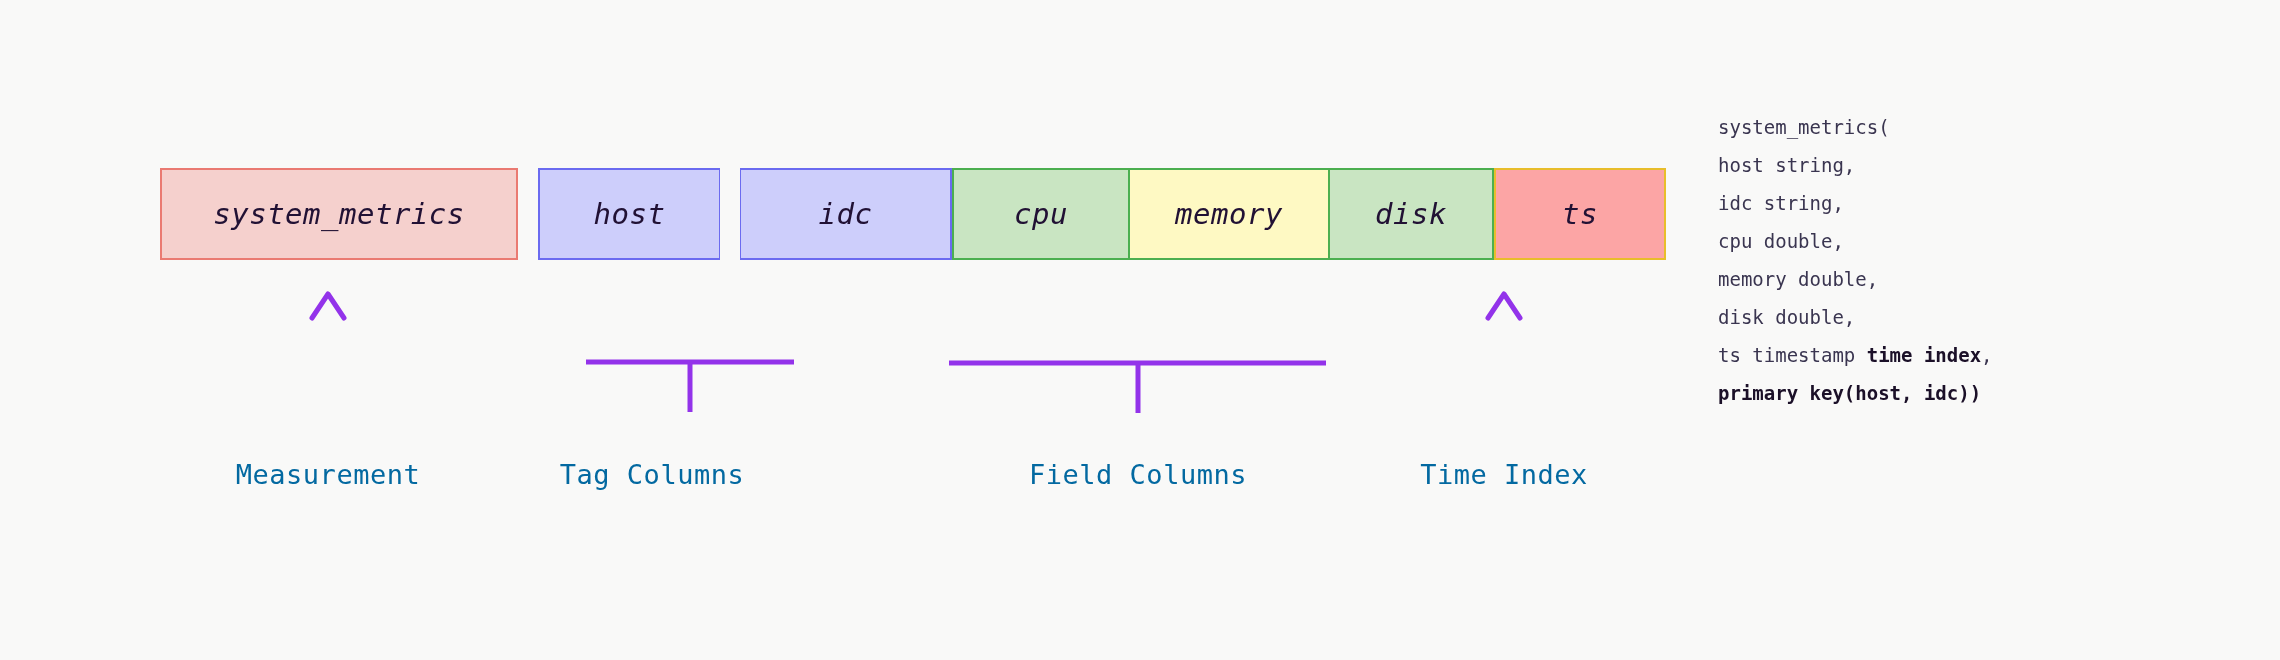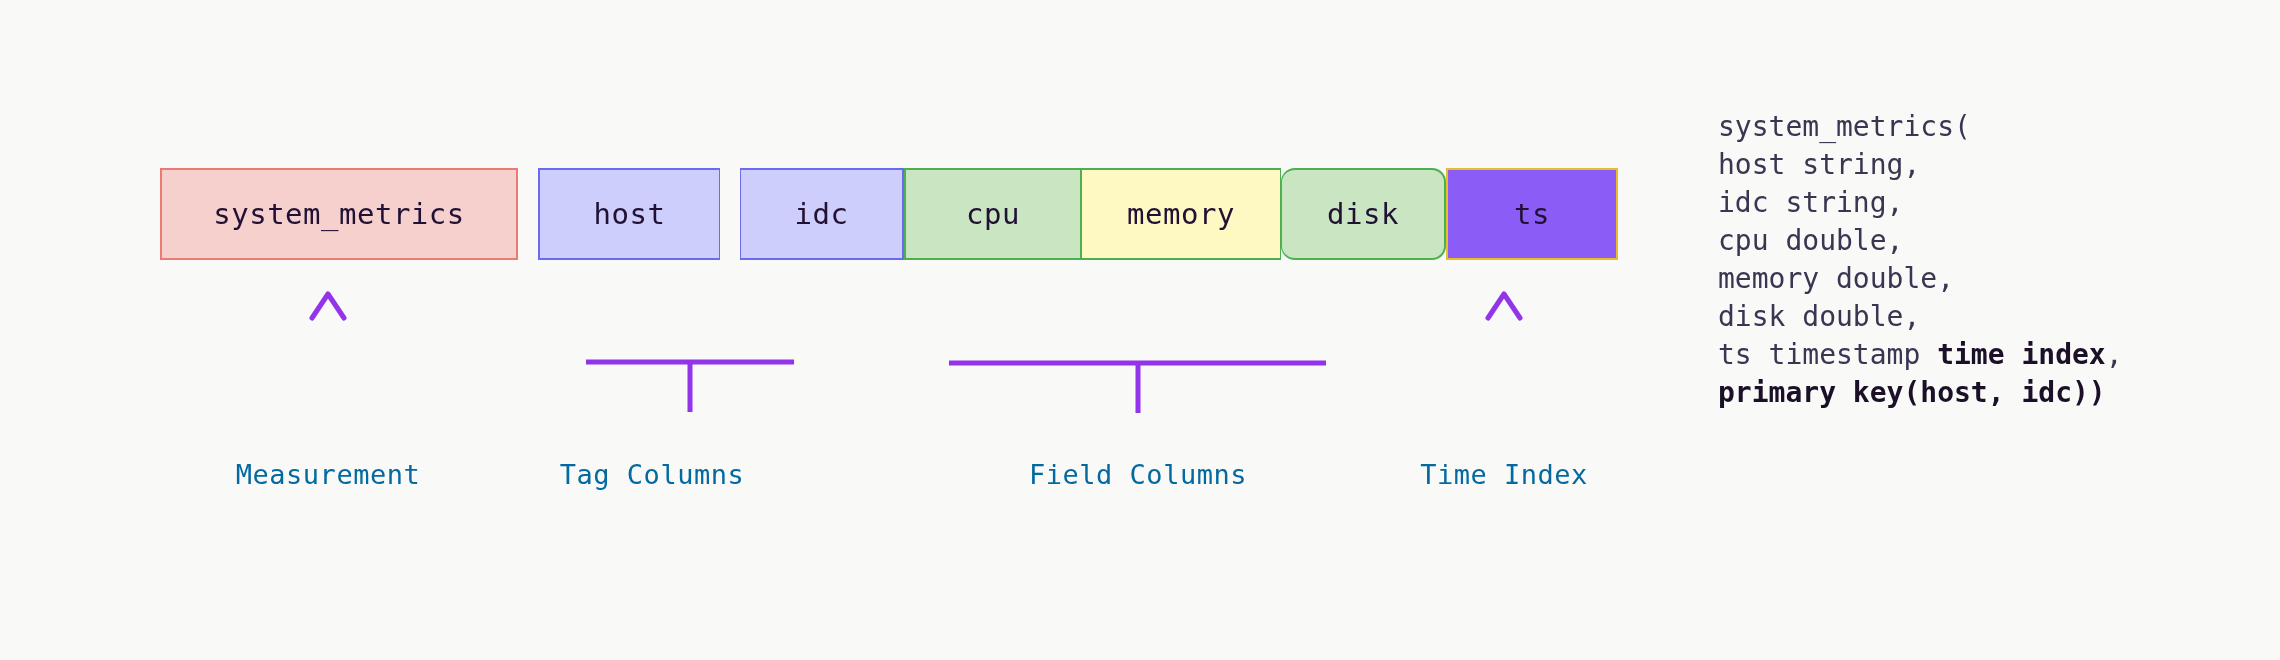--- a/index.html
+++ b/index.html
@@ -37,31 +37,31 @@
 
   
   .grp-measurement .cell { background: #f5d0cd; border-color: #ea7a72; }
   .grp-tag         .cell { background: #cdcefb; border-color: #6b6bf0; margin-left: 20px; }
   .grp-field       .cell { background: #c9e5c2; border-color: #4caf50; }
   .grp-time        .cell { background: #f2e5b5; border-color: #e8bd2b; }
 
   .group { display: flex; align-items: stretch; }
 
   
-  .group .cell { border-width: 2px 1px 2px 1px; }
+  .group .cell { border-width: 2px 1px 2px 1px; font-style: italic; }
   .group .cell:first-child { border-left-width: 2px; }
   .group .cell:last-child  { border-right-width: 2px; }
 
   
   .w-measurement { width: 358px; }
   .w-host   { width: 182px; }
-  .w-idc    { width: 164px; }
+  .w-idc    { width: 212px; }
   .w-cpu    { width: 177px; }
   .w-memory { width: 200px; }
-  .w-disk   { width: 165px; border-radius: 14px; }
+  .w-disk   { width: 165px; }
   .w-ts     { width: 172px; }
 
   
   #annotations {
     position: absolute;
     left: 0; top: 0;
     width: 2280px; height: 660px;
     pointer-events: none;
   }
 
@@ -83,21 +83,21 @@
     width: 540px;
   }
   #code-title {
     font-size: 33px;
     font-weight: bold;
     letter-spacing: 2px;
     color: #211134;
     margin-bottom: 28px;
   }
   #code-body {
-    font-size: 28px;
+    font-size: 19px;
     line-height: 38px;
     color: #3a3550;
     white-space: pre;
   }
   .code-line { white-space: pre; }
   .code-bold { font-weight: bold; color: #1b1028; }
 </style>
 </head>
 <body>
 
@@ -112,21 +112,21 @@
     <div class="cell w-idc" style="background: rgb(205, 206, 251); border-color: rgb(107, 107, 240);">idc</div>
   </div>
 
   <div class="group grp-field">
     <div class="cell w-cpu" style="background: rgb(201, 229, 194); border-color: rgb(76, 175, 80);">cpu</div>
     <div class="cell w-memory" style="background: #fef9c3; border-color: rgb(76, 175, 80);">memory</div>
     <div class="cell w-disk" style="background: rgb(201, 229, 194); border-color: rgb(76, 175, 80);">disk</div>
   </div>
 
   <div class="group grp-time">
-    <div class="cell w-ts" style="background: #8b5cf6; border-color: rgb(232, 189, 43);">ts</div>
+    <div class="cell w-ts" style="background: #fca5a5; border-color: rgb(232, 189, 43);">ts</div>
   </div>
 
 </div>
 
 <svg id="annotations" viewBox="0 0 2280 660" xmlns="http://www.w3.org/2000/svg">
   <defs>
     <linearGradient id="fadeUp" x1="0" y1="1" x2="0" y2="0">
       <stop offset="0%" stop-color="#9333ea" stop-opacity="0.12"></stop>
       <stop offset="55%" stop-color="#9333ea" stop-opacity="0.85"></stop>
       <stop offset="100%" stop-color="#9333ea" stop-opacity="1"></stop>

